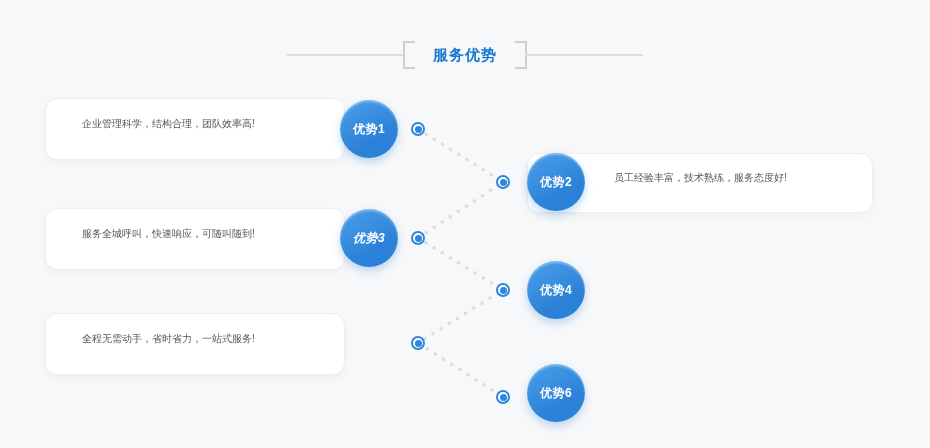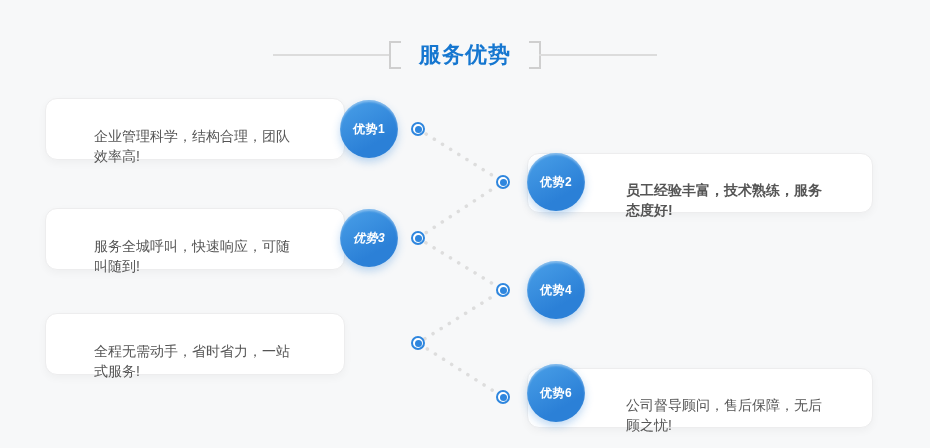--- a/index.html
+++ b/index.html
@@ -17,43 +17,43 @@
   
   .header{
     position:absolute;top:40px;left:0;right:0;height:30px;
     display:flex;align-items:center;justify-content:center;
   }
   .hline{width:118px;height:2px;background:#dcdcdc;}
   .bracket{width:10px;height:24px;border:2px solid #cfcfcf;}
   .bracket.left{border-right:none;margin-left:-2px;}
   .bracket.right{border-left:none;margin-right:-2px;}
   .sec-title{
-    color:#1677d0;font-size:22px;font-weight:bold;
+    color:#1677d0;font-size:15px;font-weight:bold;
     margin:0 18px;letter-spacing:1px;white-space:nowrap;
   }
 
   
   .connectors{position:absolute;left:0;top:0;width:930px;height:448px;pointer-events:none;}
 
   
   .card{
     position:absolute;box-sizing:border-box;
     background:#ffffff;border:1px solid #ededee;border-radius:12px;
     box-shadow:0 3px 8px rgba(0,0,0,0.04);
   }
   .card-text{
-    margin:16px;color:#555555;font-size:14px;line-height:20px;
+    margin:4px;color:#555555;font-size:10px;line-height:20px;
   }
   .card.side-left{width:300px;height:62px;left:45px;padding:11px 38px 0 32px;}
   .card.side-right{width:346px;height:60px;left:527px;padding:10px 30px 0 82px;}
 
   .i1-card{top:98px;}
   .i3-card{top:208px;}
   .i5-card{top:313px;}
-  .i2-card{top:153px;font-weight:bold;}
+  .i2-card{top:153px;}
   .i4-card{top:261px;}
   .i6-card{top:368px;}
 
   
   .badge{
     position:absolute;width:58px;height:58px;border-radius:50%;
     background:linear-gradient(150deg,#4aa0e8 0%,#2b80d7 70%);
     box-shadow:0 4px 9px rgba(43,128,215,0.30), inset 0 2px 2px rgba(255,255,255,0.35);
     color:#ffffff;font-size:12px;font-weight:bold;
     display:flex;align-items:center;justify-content:center;
@@ -131,21 +131,18 @@
       <span class="bullet-dot"></span>
     </span>
 
   <div class="card side-left i5-card">
     <p class="card-text">全程无需动手，省时省力，一站式服务!</p>
   </div>
   <span class="bullet b5">
       <span class="bullet-dot"></span>
     </span>
 
-  <div class="card side-right i6-card">
-    <p class="card-text">公司督导顾问，售后保障，无后顾之忧!</p>
-  </div>
   <div class="badge side-right i6-badge">优势6</div>
   <span class="bullet b6">
       <span class="bullet-dot"></span>
     </span>
 
 </div>
 
 </body></html>

